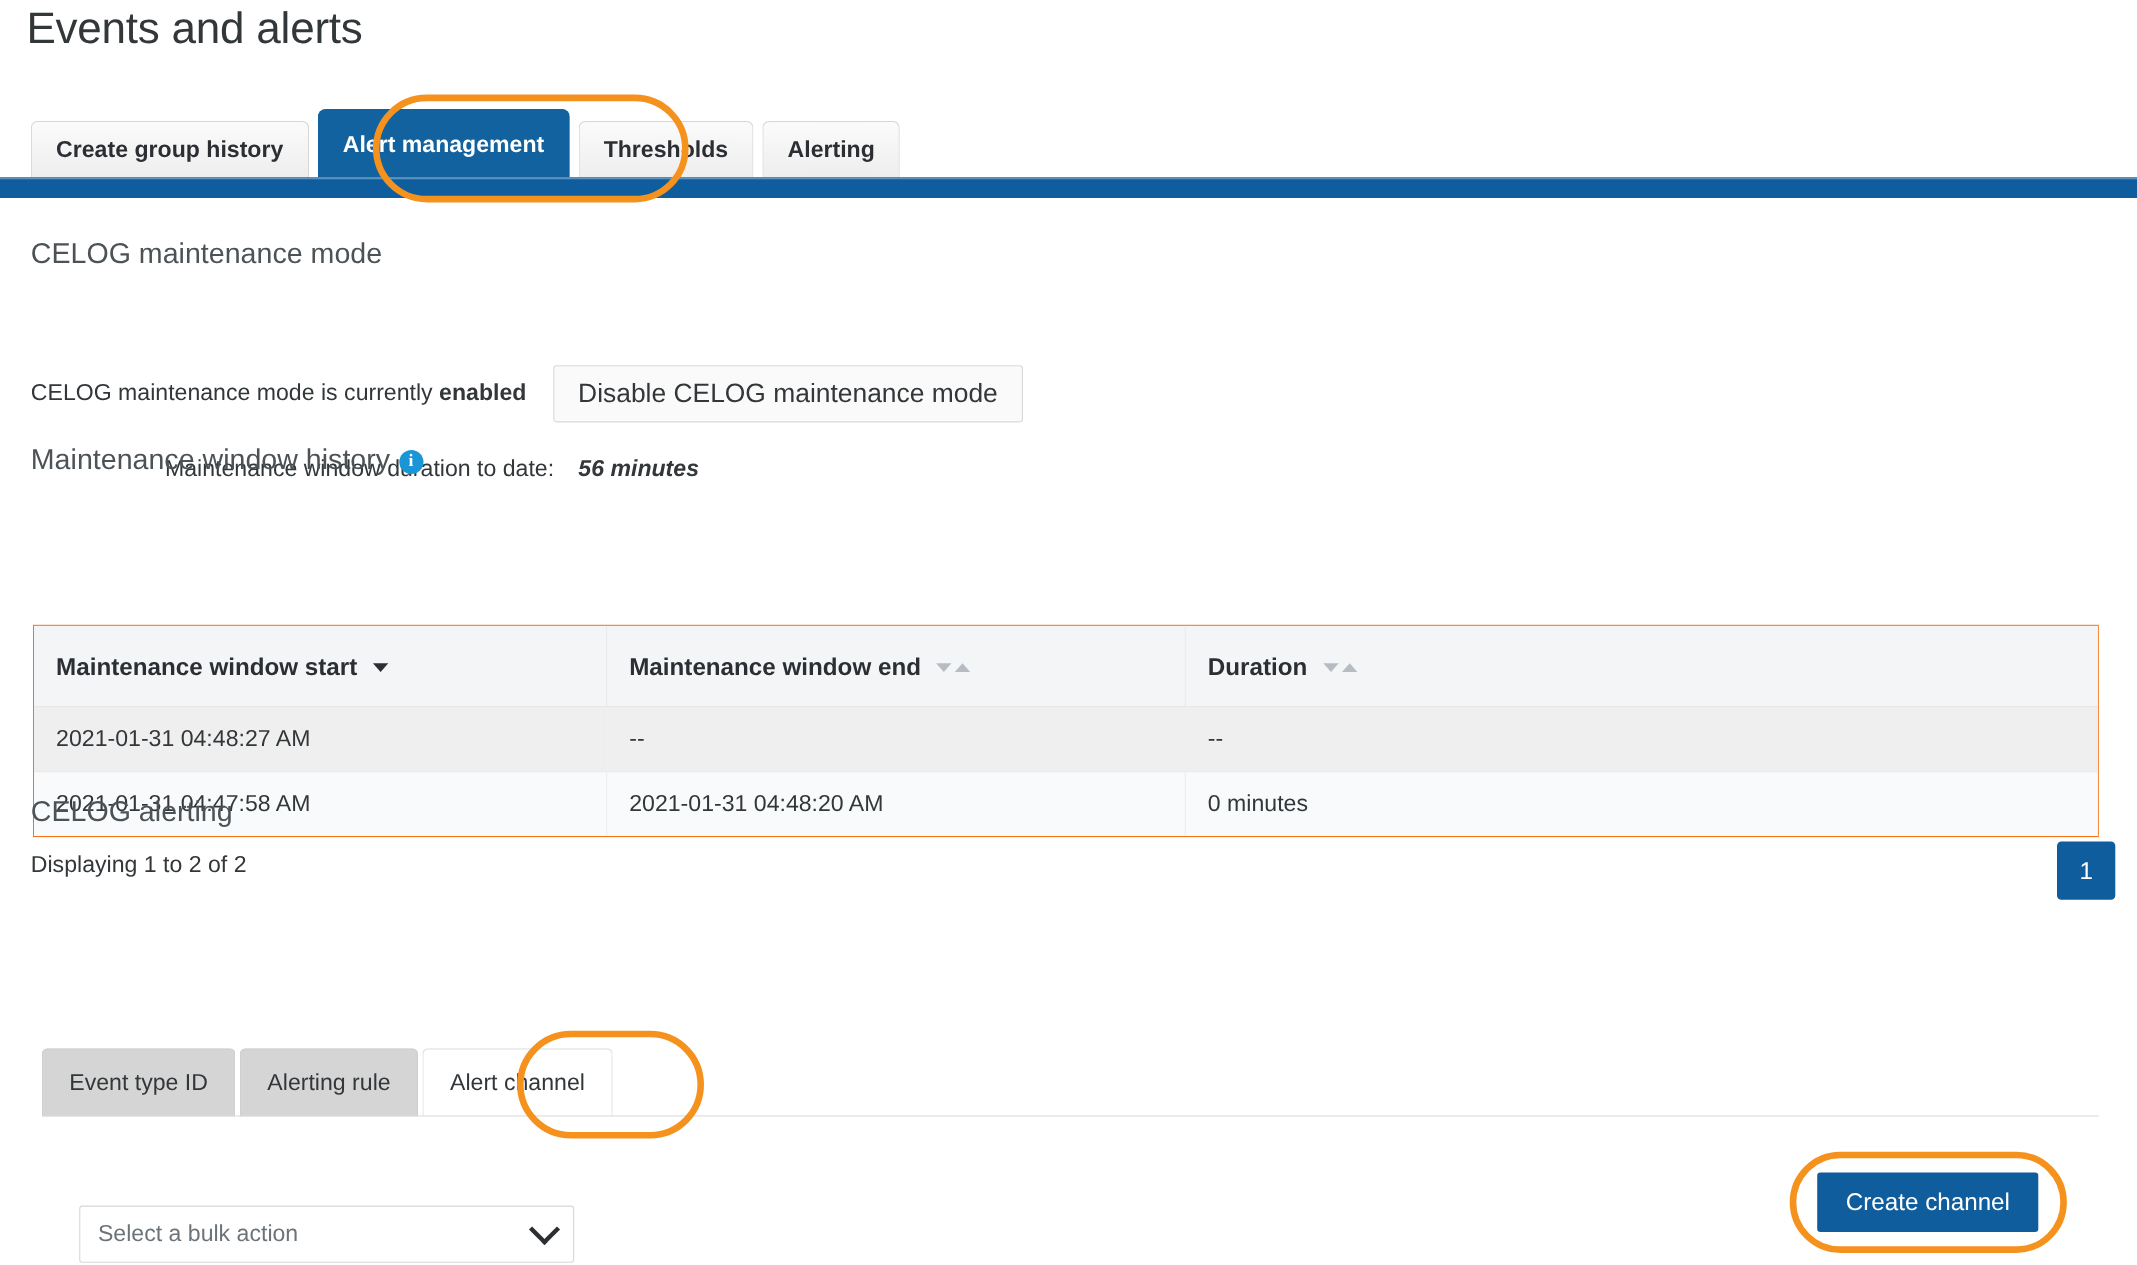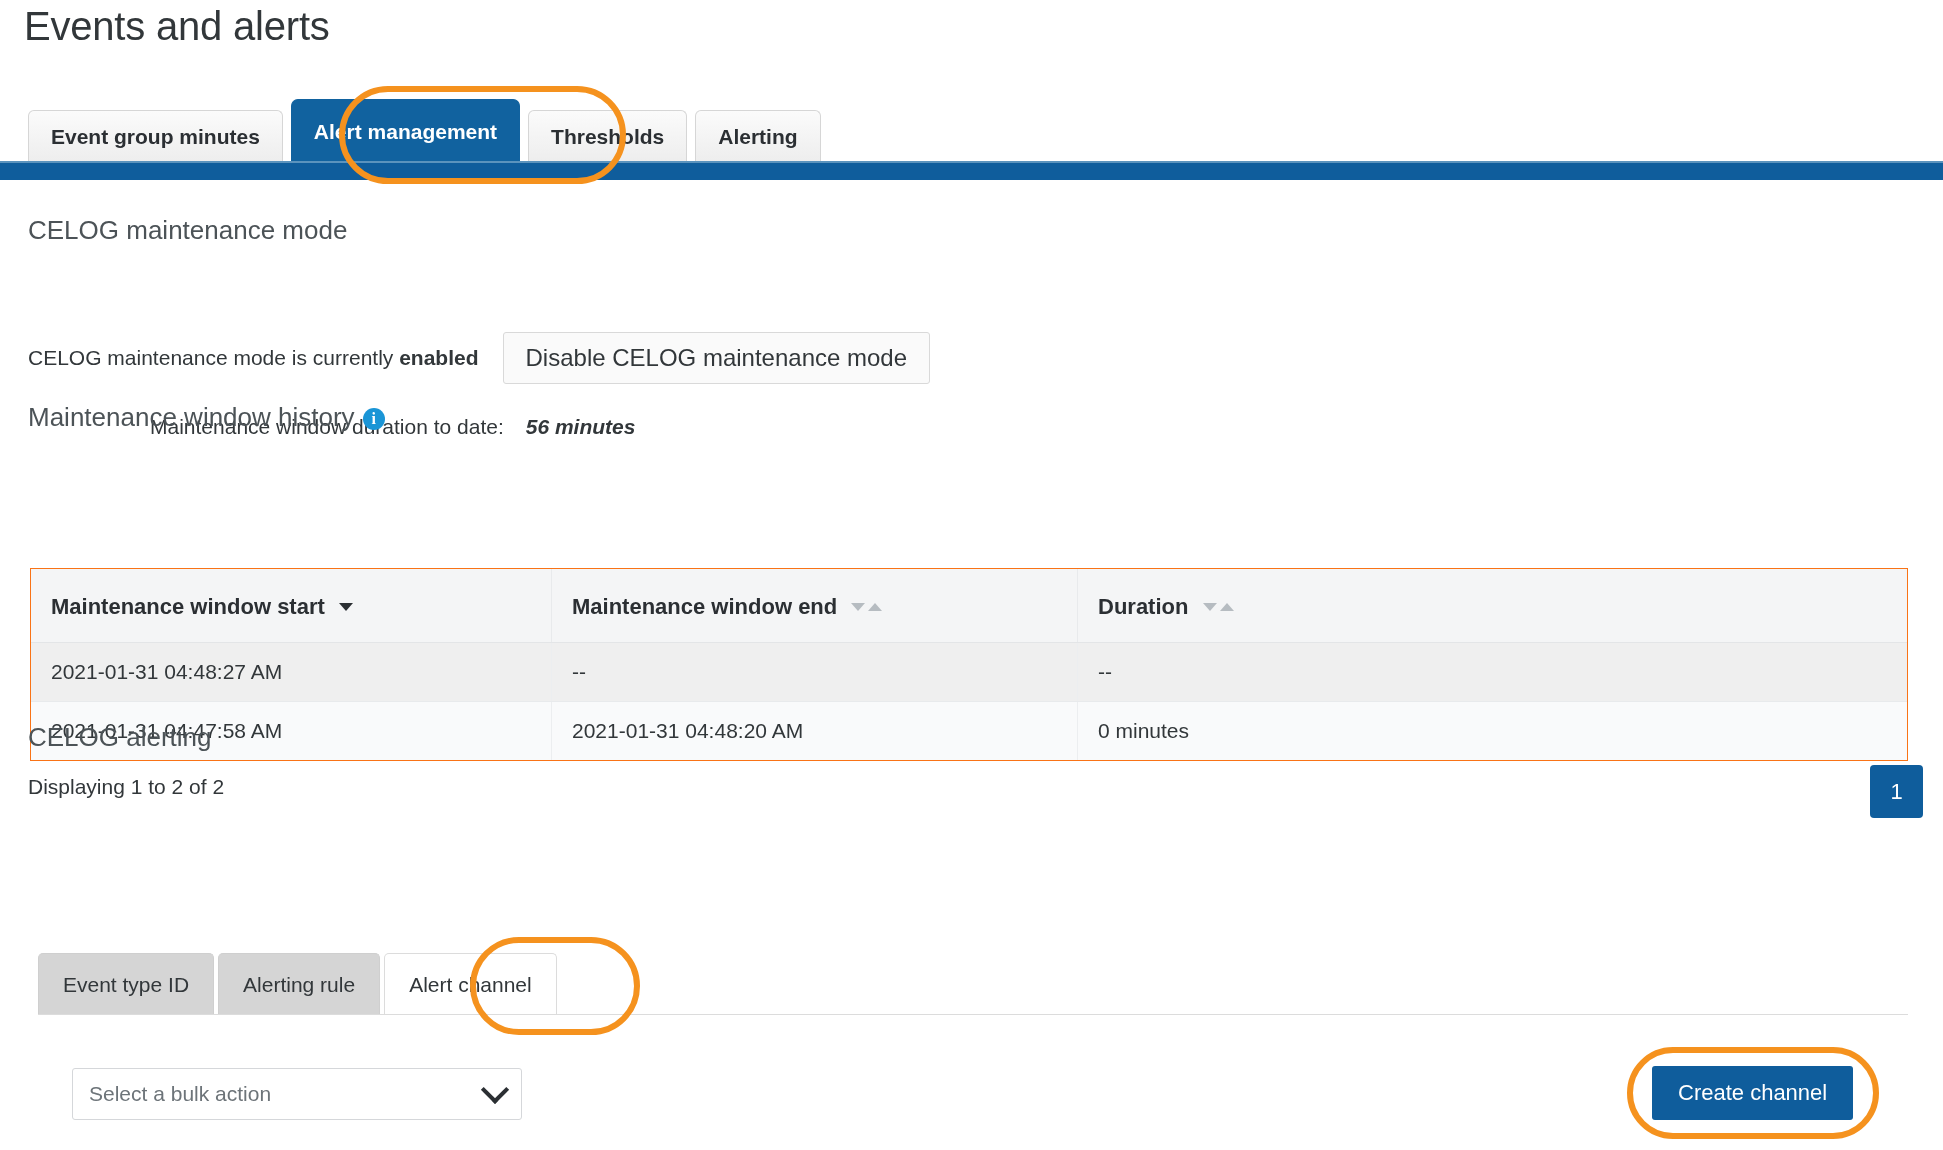--- a/index.html
+++ b/index.html
@@ -266,21 +266,21 @@
     top: 1014px;
     width: 1870px;
     height: 1px;
     background: #dcdcdc;
   }
 
   
   .bulk-select {
     position: absolute;
     left: 72px;
-    top: 1068px;
+    top: 1096px;
     width: 450px;
     height: 52px;
     box-sizing: border-box;
     border: 1px solid #d5d7da;
     border-radius: 3px;
     background: #ffffff;
     display: flex;
     align-items: center;
     padding: 0 16px;
     font-size: 21px;
@@ -322,21 +322,21 @@
   #hl-subtab   { left: 470px; top: 937px;  width: 170px; height: 98px; border-radius: 70px; }
   #hl-create   { left: 1627px; top: 1047px; width: 252px; height: 92px; border-radius: 50px; }
 </style>
 </head>
 <body>
 
 <div class="page-title">Events and alerts</div>
 
 <div class="tabstrip">
   <div class="tabs">
-    <div class="tab">Event group minutes</div>
+    <div class="tab">Create group history</div>
     <div class="tab active">Alert management</div>
     <div class="tab">Thresholds</div>
     <div class="tab">Alerting</div>
   </div>
   <div class="blue-bar"></div>
 </div>
 
 <div class="section-heading" style="left:28px; top:215px;">CELOG maintenance mode</div>
 
 <div class="mm-row">

